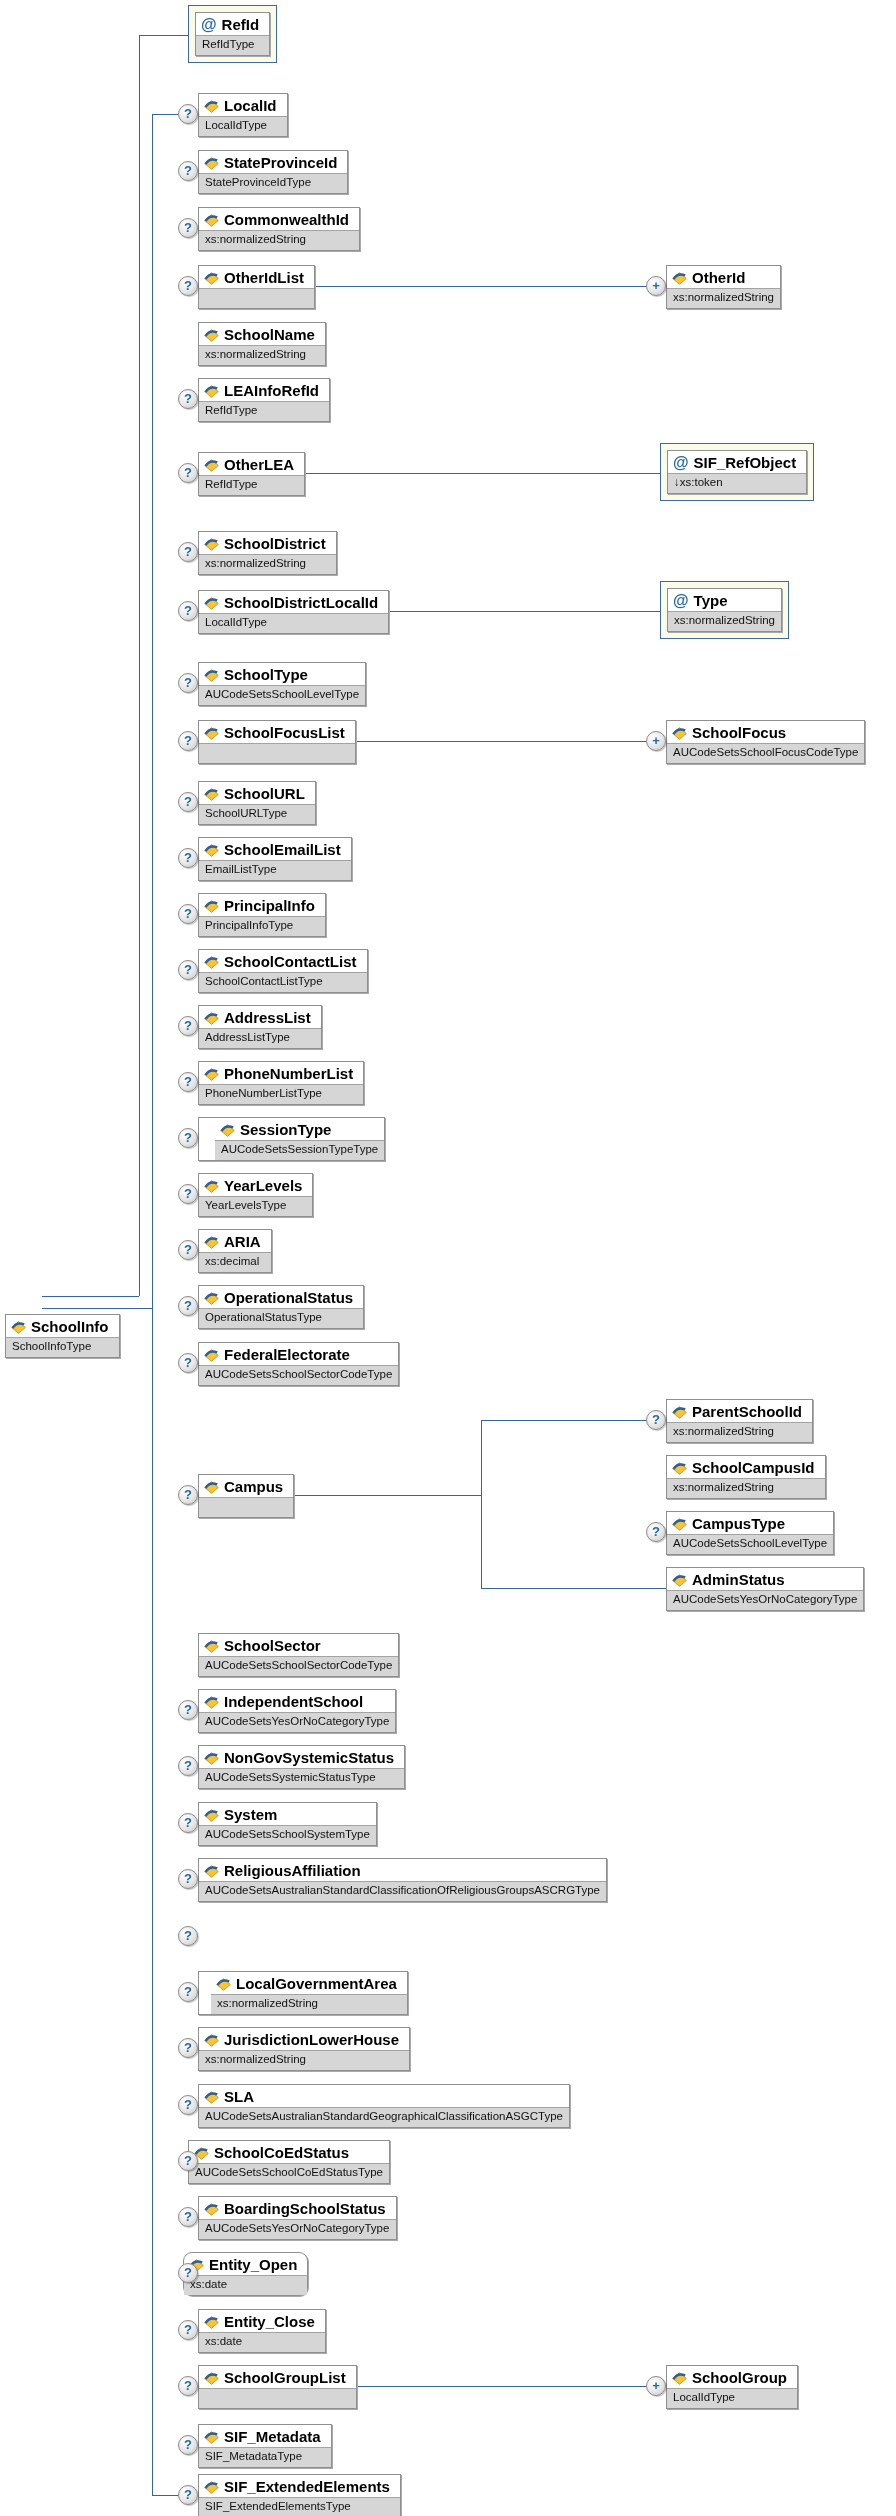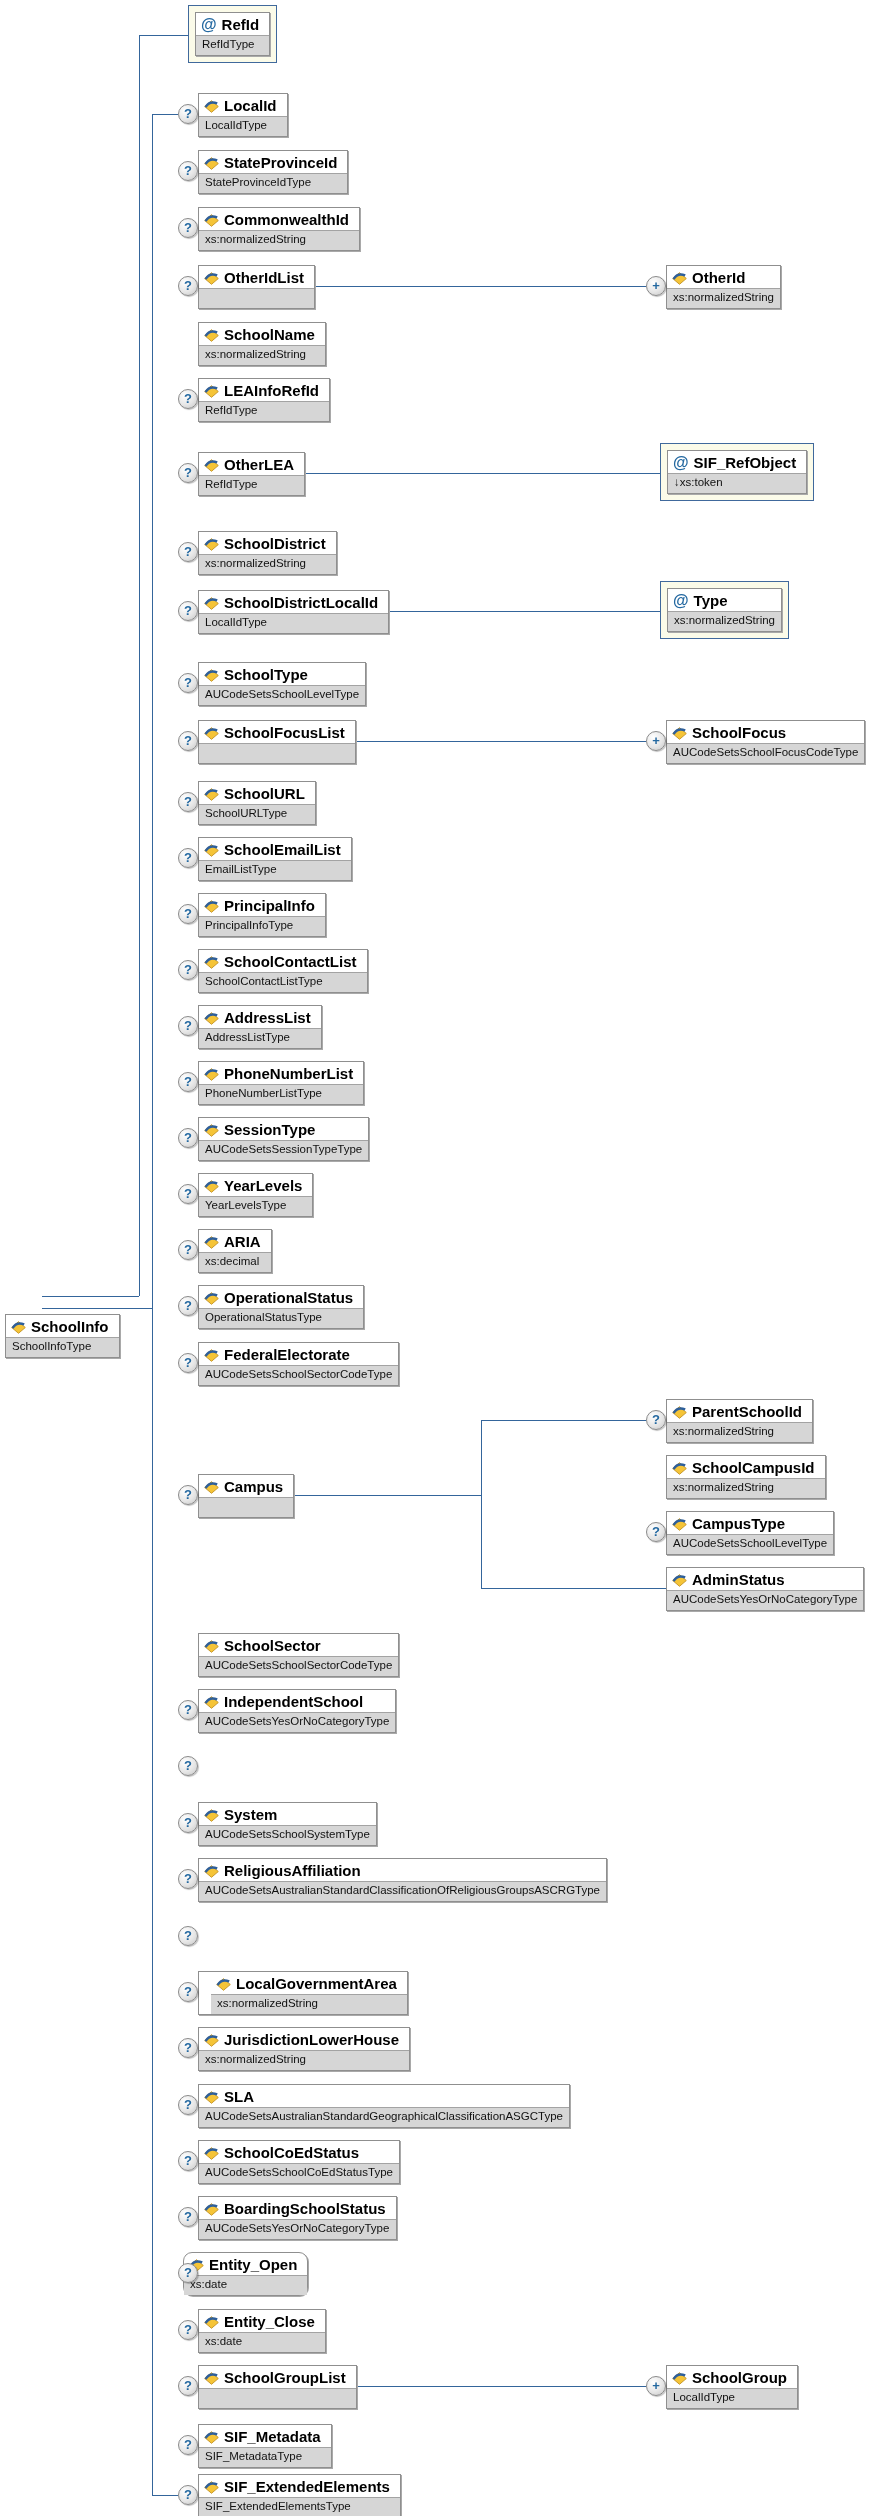--- a/index.html
+++ b/index.html
@@ -270,21 +270,21 @@
       <div class="title">
         <span class="elico"><svg viewBox="0 0 15 13" width="15" height="13">
             <polygon points="7.5,0.7 14.3,6.5 7.5,12.3 0.7,6.5" fill="#F5C437" stroke="#C8992B" stroke-width="1"></polygon>
             <path d="M1.6,7.2 Q5.5,0.2 13.2,3.4" fill="none" stroke="#2E5F9B" stroke-width="2.4"></path>
           </svg></span>
         <span>PhoneNumberList</span>
       </div>
       <div class="typbar">PhoneNumberListType</div>
     </div>
     <div class="circ" style="left: 178px; top: 1072px;">?</div>
-    <div class="node" style="left: 198px; top: 1117px;">
+    <div class="node" style="left: 198px; top: 1117px; padding-left: 16px;">
       <div class="title">
         <span class="elico"><svg viewBox="0 0 15 13" width="15" height="13">
             <polygon points="7.5,0.7 14.3,6.5 7.5,12.3 0.7,6.5" fill="#F5C437" stroke="#C8992B" stroke-width="1"></polygon>
             <path d="M1.6,7.2 Q5.5,0.2 13.2,3.4" fill="none" stroke="#2E5F9B" stroke-width="2.4"></path>
           </svg></span>
         <span>SessionType</span>
       </div>
       <div class="typbar">AUCodeSetsSessionTypeType</div>
     </div>
     <div class="circ" style="left: 178px; top: 1128px;">?</div>
@@ -403,20 +403,30 @@
       <div class="title">
         <span class="elico"><svg viewBox="0 0 15 13" width="15" height="13">
             <polygon points="7.5,0.7 14.3,6.5 7.5,12.3 0.7,6.5" fill="#F5C437" stroke="#C8992B" stroke-width="1"></polygon>
             <path d="M1.6,7.2 Q5.5,0.2 13.2,3.4" fill="none" stroke="#2E5F9B" stroke-width="2.4"></path>
           </svg></span>
         <span>IndependentSchool</span>
       </div>
       <div class="typbar">AUCodeSetsYesOrNoCategoryType</div>
     </div>
     <div class="circ" style="left: 178px; top: 1700px;">?</div>
+    <div class="node" style="left: 198px; top: 1745px;">
+      <div class="title">
+        <span class="elico"><svg viewBox="0 0 15 13" width="15" height="13">
+            <polygon points="7.5,0.7 14.3,6.5 7.5,12.3 0.7,6.5" fill="#F5C437" stroke="#C8992B" stroke-width="1"></polygon>
+            <path d="M1.6,7.2 Q5.5,0.2 13.2,3.4" fill="none" stroke="#2E5F9B" stroke-width="2.4"></path>
+          </svg></span>
+        <span>NonGovSystemicStatus</span>
+      </div>
+      <div class="typbar">AUCodeSetsSystemicStatusType</div>
+    </div>
     <div class="circ" style="left: 178px; top: 1756px;">?</div>
     <div class="node" style="left: 198px; top: 1802px;">
       <div class="title">
         <span class="elico"><svg viewBox="0 0 15 13" width="15" height="13">
             <polygon points="7.5,0.7 14.3,6.5 7.5,12.3 0.7,6.5" fill="#F5C437" stroke="#C8992B" stroke-width="1"></polygon>
             <path d="M1.6,7.2 Q5.5,0.2 13.2,3.4" fill="none" stroke="#2E5F9B" stroke-width="2.4"></path>
           </svg></span>
         <span>System</span>
       </div>
       <div class="typbar">AUCodeSetsSchoolSystemType</div>
@@ -460,21 +470,21 @@
       <div class="title">
         <span class="elico"><svg viewBox="0 0 15 13" width="15" height="13">
             <polygon points="7.5,0.7 14.3,6.5 7.5,12.3 0.7,6.5" fill="#F5C437" stroke="#C8992B" stroke-width="1"></polygon>
             <path d="M1.6,7.2 Q5.5,0.2 13.2,3.4" fill="none" stroke="#2E5F9B" stroke-width="2.4"></path>
           </svg></span>
         <span>SLA</span>
       </div>
       <div class="typbar">AUCodeSetsAustralianStandardGeographicalClassificationASGCType</div>
     </div>
     <div class="circ" style="left: 178px; top: 2095px;">?</div>
-    <div class="node" style="left: 198px; top: 2140px;">
+    <div class="node" style="left: 188px; top: 2140px;">
       <div class="title">
         <span class="elico"><svg viewBox="0 0 15 13" width="15" height="13">
             <polygon points="7.5,0.7 14.3,6.5 7.5,12.3 0.7,6.5" fill="#F5C437" stroke="#C8992B" stroke-width="1"></polygon>
             <path d="M1.6,7.2 Q5.5,0.2 13.2,3.4" fill="none" stroke="#2E5F9B" stroke-width="2.4"></path>
           </svg></span>
         <span>SchoolCoEdStatus</span>
       </div>
       <div class="typbar">AUCodeSetsSchoolCoEdStatusType</div>
     </div>
     <div class="circ" style="left: 178px; top: 2151px;">?</div>

